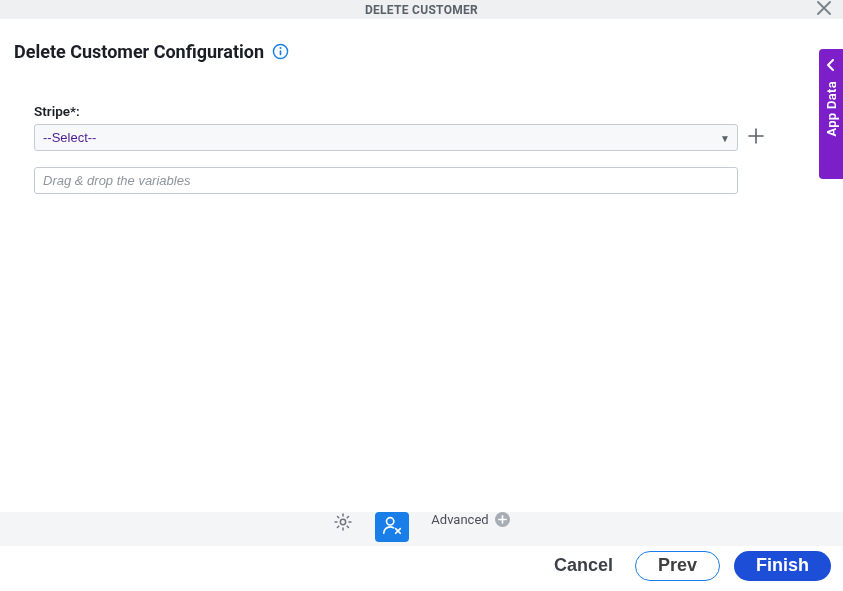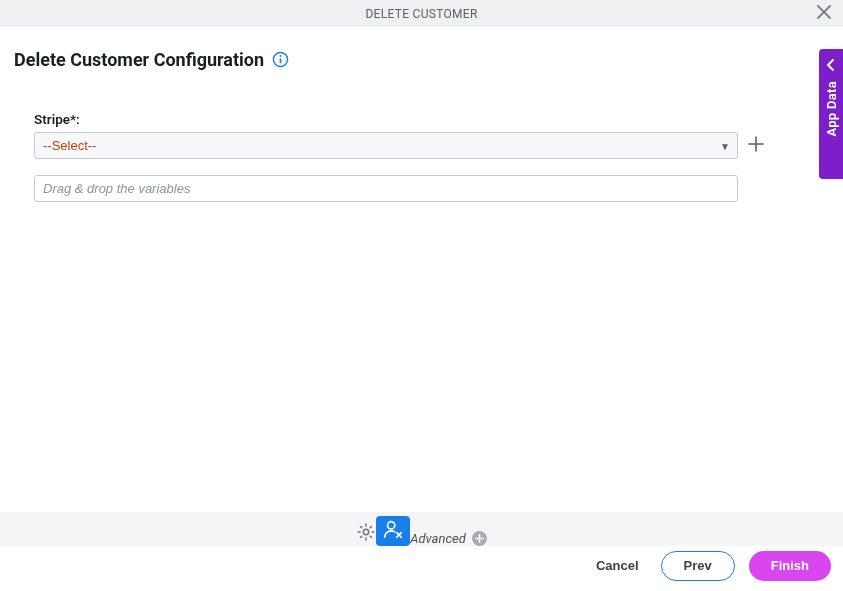--- a/index.html
+++ b/index.html
@@ -10,28 +10,28 @@
     body {
       font-family: -apple-system, BlinkMacSystemFont, "Segoe UI", Roboto, Arial, sans-serif;
       width: 843px;
       height: 591px;
       background: #fff;
       position: relative;
       overflow: hidden;
     }
     .header {
       background: #eef0f2;
-      height: 27px;
+      height: 19px;
       display: flex;
       align-items: center;
       justify-content: center;
       position: relative;
       color: #5a6169;
       font-size: 12px;
-      font-weight: 400;
+      font-weight: 700;
       letter-spacing: 0.3px;
     }
     .header .close-btn {
       position: absolute;
       right: 10px;
       top: 50%;
       transform: translateY(-50%);
       color: #7a8189;
       cursor: pointer;
       font-size: 17px;
@@ -83,21 +83,21 @@
       flex: 0 0 704px;
     }
     select.select-input {
       width: 100%;
       height: 27px;
       border: 1px solid #c6cbd2;
       border-radius: 3px;
       background: #f7f8f9;
       padding: 0 43px 0 8px;
       font-size: 13px;
-      color: #c2410c;
+      color: #4c1d95;
       appearance: none;
       -webkit-appearance: none;
       cursor: pointer;
     }
     .select-arrow {
       position: absolute;
       right: 8px;
       top: 50%;
       transform: translateY(-50%);
       pointer-events: none;
@@ -160,24 +160,23 @@
     }
     
     .toolbar {
       position: absolute;
       left: 0;
       right: 0;
       top: 512px;
       height: 34px;
       background: #f4f5f7;
       display: flex;
-      align-items: flex-end;
-      justify-content: center;
-      gap: 0;
-      font-style: italic;
+      align-items: flex-start;
+      justify-content: center;
+      gap: 22px;
     }
     .toolbar .gear {
       color: #6e757d;
       cursor: pointer;
       display: flex;
       align-items: center;
     }
     .toolbar .user-btn {
       width: 34px;
       height: 30px;
@@ -217,41 +216,41 @@
       height: 45px;
       display: flex;
       align-items: center;
       justify-content: flex-end;
       gap: 14px;
       padding: 0 12px 6px 0;
     }
     .btn {
       height: 30px;
       border-radius: 15px;
-      font-size: 13px;
+      font-size: 18px;
       font-weight: 600;
       cursor: pointer;
       display: flex;
       align-items: center;
       justify-content: center;
       padding: 0 22px;
     }
     .btn-text {
       background: transparent;
       border: none;
       color: #3c4148;
       padding: 0 8px;
     }
     .btn-outline {
       background: #fff;
       border: 1.5px solid #1a7ee8;
       color: #404040;
     }
     .btn-primary {
-      background: #d946ef;
+      background: #1d4ed8;
       border: none;
       color: #fff;
     }
   </style>
 </head>
 <body>
 
 <div class="header">
   <span>DELETE CUSTOMER</span>
   <div class="close-btn">

